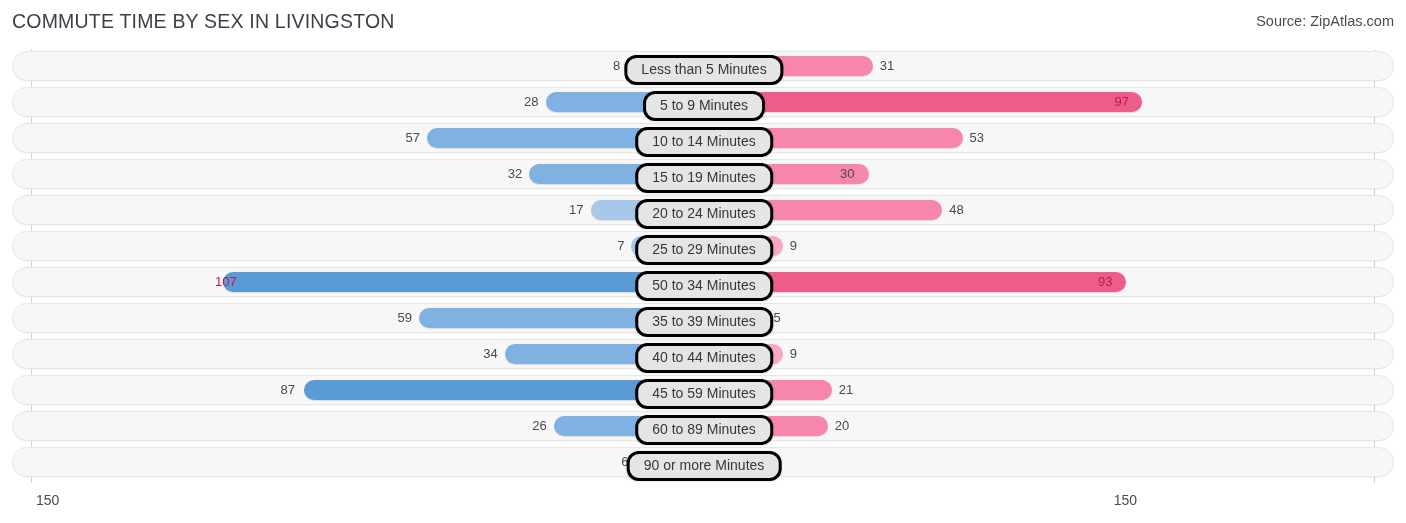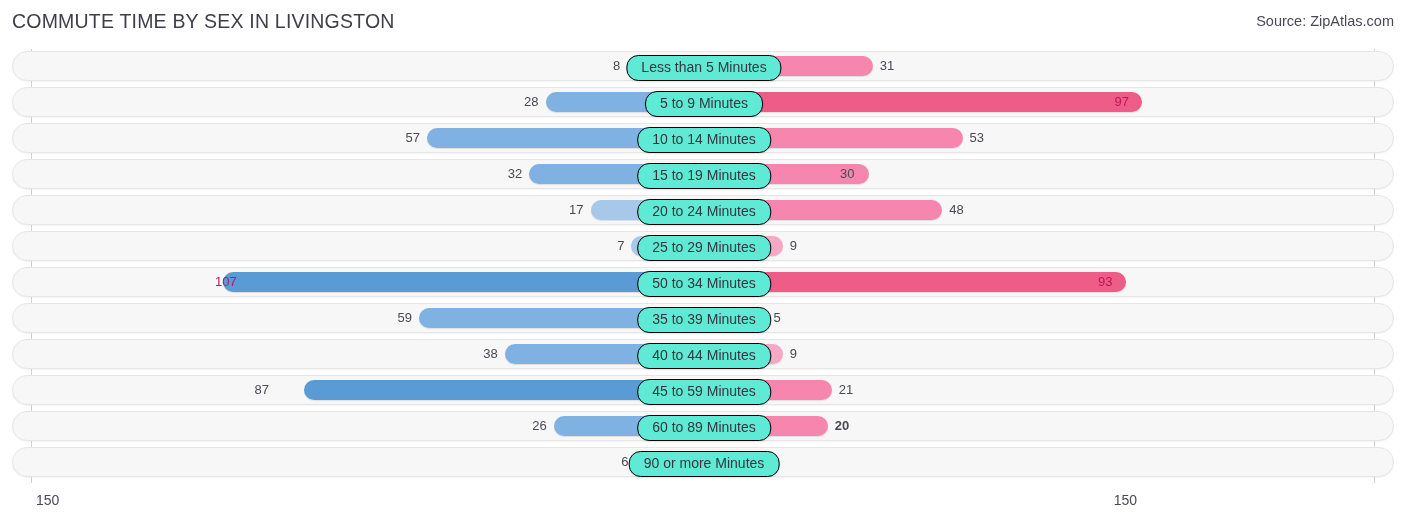--- a/index.html
+++ b/index.html
@@ -104,22 +104,22 @@
 
   .pill {
     position: absolute;
     left: 50%;
     top: 3px;
     transform: translateX(-50%);
     height: 24px;
     line-height: 23px;
     padding: 0 14px;
     border-radius: 12px;
-    background: #5eead4;
-    border: 1px solid #000000;
+    background: #e5e5e5;
+    border: 3px solid #000000;
     font-size: 14px;
     color: #36363f;
     white-space: nowrap;
     box-shadow: 0 1px 2px rgba(0,0,0,0.08);
     z-index: 3;
   }
 
   
   .footer {
     position: absolute;
@@ -242,41 +242,41 @@
             <div class="bar male" style="width: 283.113px; background: rgb(127, 178, 227);"></div>
             <div class="val out-left" style="right: 981.113px;">59</div>
             <div class="bar female" style="width: 62.4333px; background: rgb(247, 168, 196);"></div>
             <div class="val out-right" style="left: 760.433px;">5</div>
             <div class="pill" style="left: 691px;">35 to 39 Minutes</div>
           </div>
         </div>
         <div class="row">
           <div class="row-inner">
             <div class="bar male" style="width: 197.293px; background: rgb(127, 178, 227);"></div>
-            <div class="val out-left" style="right: 895.293px;">38</div>
+            <div class="val out-left" style="right: 895.293px;">34</div>
             <div class="bar female" style="width: 78.78px; background: rgb(247, 168, 196);"></div>
             <div class="val out-right" style="left: 776.78px;">9</div>
             <div class="pill" style="left: 691px;">40 to 44 Minutes</div>
           </div>
         </div>
         <div class="row">
           <div class="row-inner">
             <div class="bar male" style="width: 397.54px; background: rgb(91, 155, 213);"></div>
-            <div class="val out-left" style="right: 1124px;">87</div>
+            <div class="val out-left" style="right: 1098px;">87</div>
             <div class="bar female" style="width: 127.82px; background: rgb(247, 134, 174);"></div>
             <div class="val out-right" style="left: 825.82px;">21</div>
             <div class="pill" style="left: 691px;">45 to 59 Minutes</div>
           </div>
         </div>
         <div class="row">
           <div class="row-inner">
             <div class="bar male" style="width: 148.253px; background: rgb(127, 178, 227);"></div>
             <div class="val out-left" style="right: 846.253px;">26</div>
             <div class="bar female" style="width: 123.733px; background: rgb(247, 134, 174);"></div>
-            <div class="val out-right" style="left: 821.733px; font-weight: bold;">20</div>
+            <div class="val out-right" style="left: 821.733px;">20</div>
             <div class="pill" style="left: 691px;">60 to 89 Minutes</div>
           </div>
         </div>
         <div class="row">
           <div class="row-inner">
             <div class="bar male" style="width: 66.52px; background: rgb(168, 200, 234);"></div>
             <div class="val out-left" style="right: 764.52px;">6</div>
             <div class="bar female" style="width: 42px; background: rgb(247, 168, 196);"></div>
             <div class="val out-right" style="left: 740px;">0</div>
             <div class="pill" style="left: 691px;">90 or more Minutes</div>

